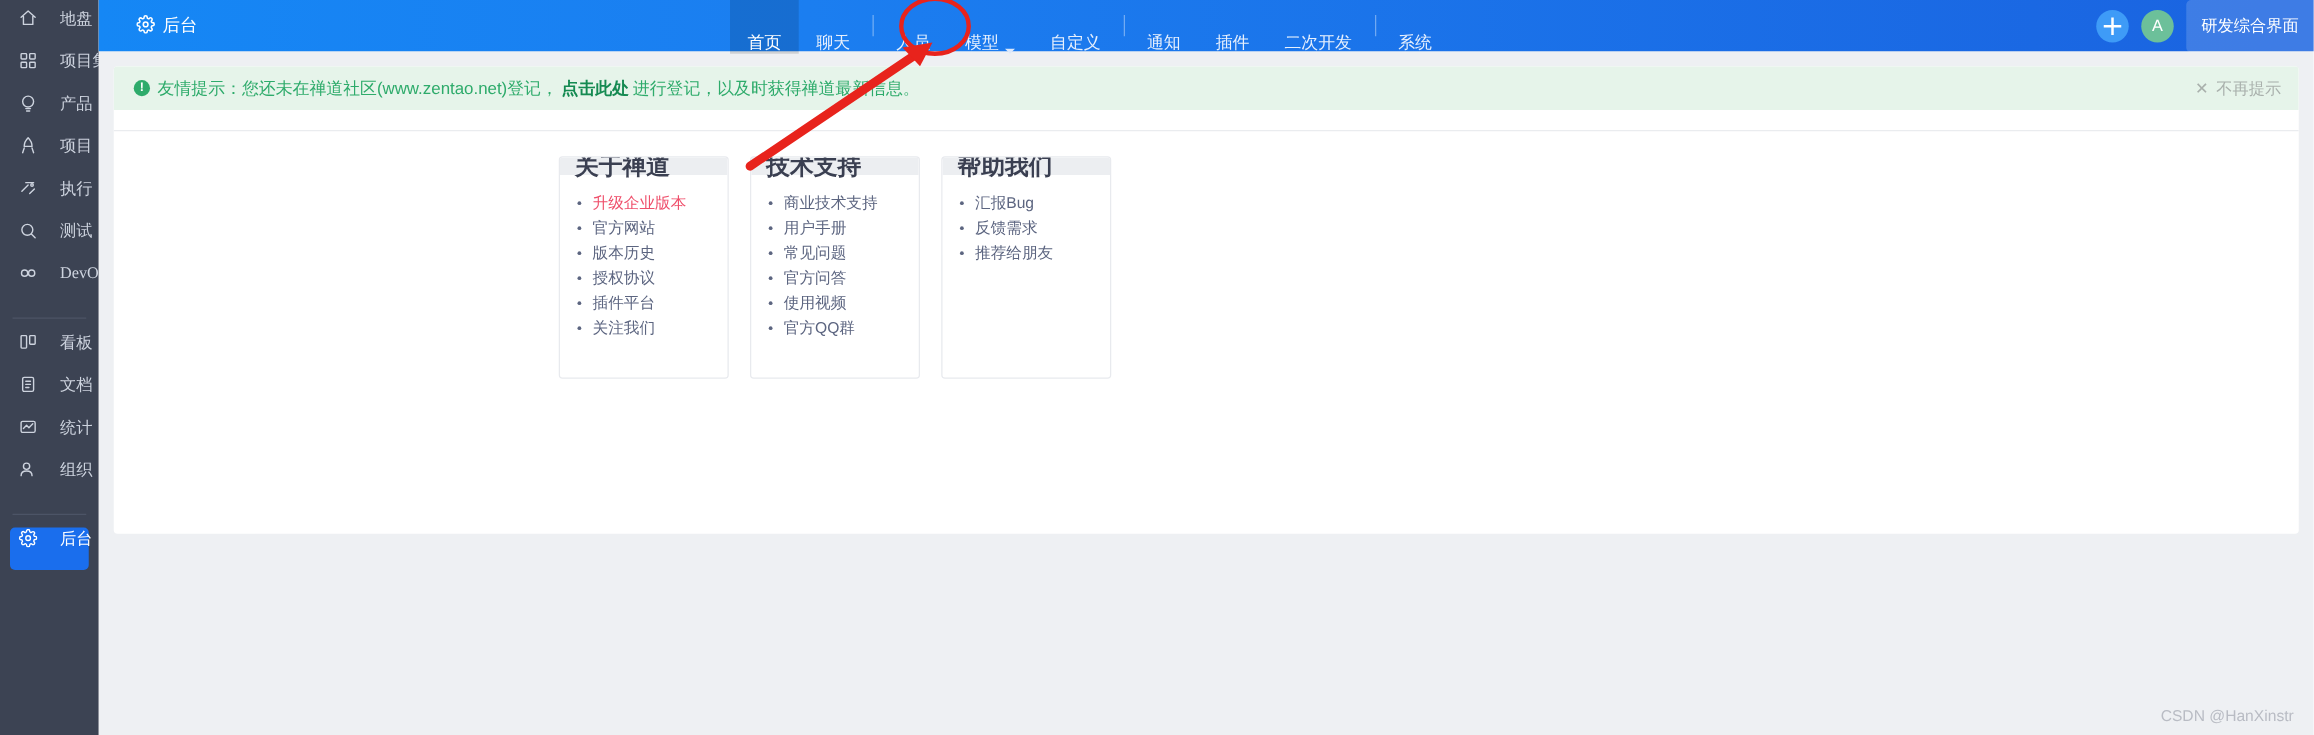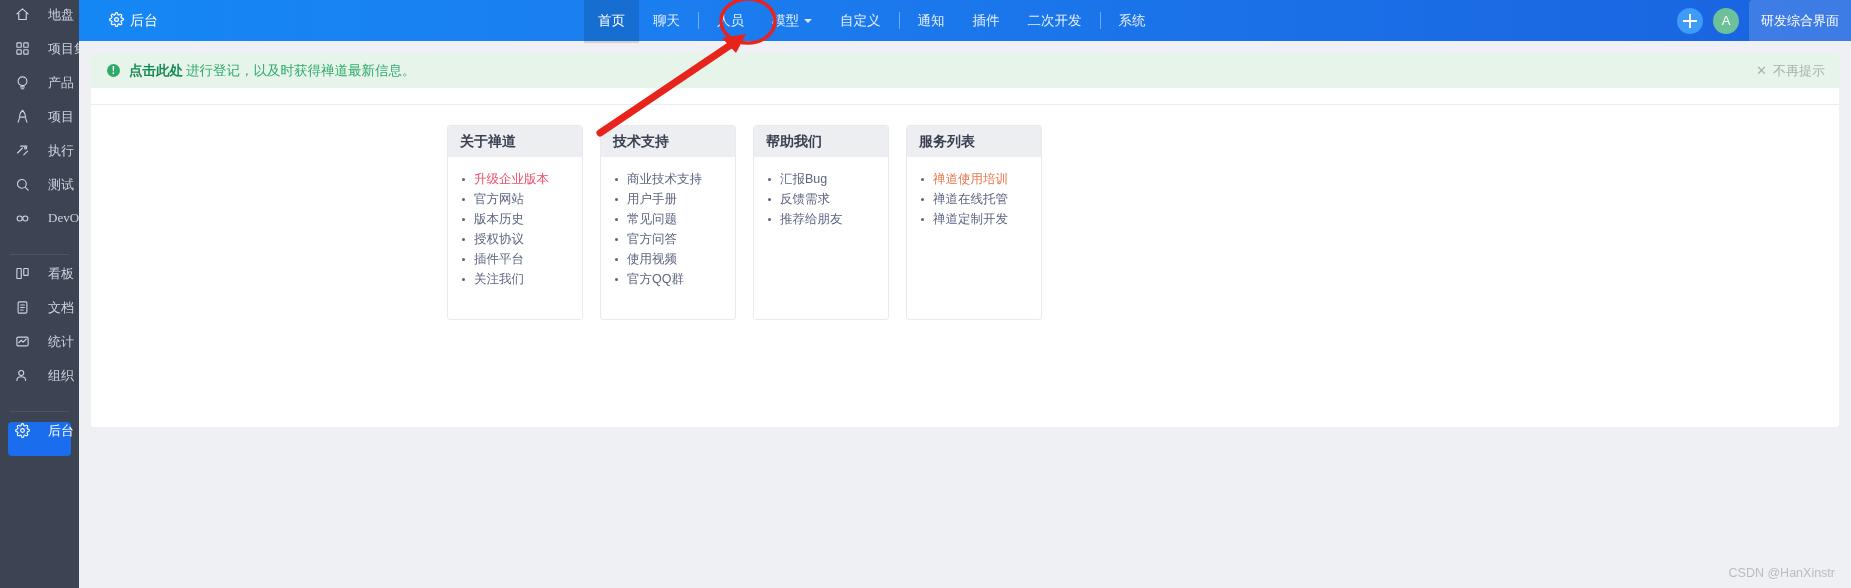--- a/index.html
+++ b/index.html
@@ -35,21 +35,21 @@
     display: flex; align-items: center; position: relative;
   }
   .brand {
     display: flex; align-items: center; gap: 6px;
     color: #ffffff; font-size: 14px; padding: 0 18px 0 30px;
     height: 41px; white-space: nowrap;
   }
   .nav { display: flex; align-items: center; height: 41px; margin-left: 408px; }
   .nav-item {
     color: #e7f0fd; font-size: 13.5px; padding: 0 14px; height: 44px;
-    display: flex; align-items: center; white-space: nowrap; cursor: pointer; font-family: Liberation Mono, monospace;
+    display: flex; align-items: flex-end; white-space: nowrap; cursor: pointer; font-family: Liberation Mono, monospace;
   }
   .nav-item.active { background: rgba(0,0,0,0.13); color: #ffffff; }
   .nav-sep { width: 1px; height: 17px; background: rgba(255,255,255,0.38); margin: 0 4px; }
   .caret {
     display: inline-block; width: 0; height: 0; margin-left: 5px;
     border-left: 4px solid transparent; border-right: 4px solid transparent;
     border-top: 4px solid #dbe8fb;
   }
   .top-right {
     position: absolute; right: 0; top: 0; height: 41px;
@@ -103,22 +103,22 @@
   .hr { height: 1px; background: #eaecef; margin: 16px 0 0 0; }
 
   .cards {
     display: flex; gap: 17px; padding: 20px 0 0 356px;
   }
   .card {
     width: 136px; border: 1px solid #e8eaee; border-radius: 3px;
     background: #fff; overflow: hidden;
   }
   .card-head {
-    background: #eceef1; height: 31px; display: flex; align-items: center;
-    padding: 0 0 0 12px; font-size: 14px; color: #3a3f51; font-weight: bold;
+    background: #eceef1; height: 14px; display: flex; align-items: center;
+    padding: 0 0 0 12px; font-size: 19px; color: #3a3f51; font-weight: bold;
   }
   .card-body { padding: 12px 0 14px 0; min-height: 162px; }
   .card-li {
     display: flex; align-items: center; font-size: 12.5px; color: #5c6580;
     height: 20px; padding-left: 14px; cursor: pointer;
   }
   .card-li .dot {
     width: 3px; height: 3px; border-radius: 50%; background: #5c6580;
     margin-right: 9px; flex: 0 0 3px;
   }
@@ -315,20 +315,21 @@
           <span>研发综合界面</span>
         </div>
       </div>
     </div>
 
     <div class="content">
       <div class="panel">
 
         <div class="notice">
           <span class="ico-info">!</span>
+          <span>友情提示：您还未在禅道社区(www.zentao.net)登记，</span>
           <b>点击此处</b>
           <span>进行登记，以及时获得禅道最新信息。</span>
           <span class="dismiss">
             <span class="x">✕</span>
             <span>不再提示</span>
           </span>
         </div>
 
 
         <div class="hr"></div>
@@ -399,37 +400,20 @@
                   <span class="dot"></span>
                   <span>汇报Bug</span>
                 </div>
                 <div class="card-li">
                   <span class="dot"></span>
                   <span>反馈需求</span>
                 </div>
                 <div class="card-li">
                   <span class="dot"></span>
                   <span>推荐给朋友</span>
-                </div>
-              </div>
-            </div>
-            <div class="card">
-              <div class="card-head">服务列表</div>
-              <div class="card-body">
-                <div class="card-li hl2">
-                  <span class="dot"></span>
-                  <span>禅道使用培训</span>
-                </div>
-                <div class="card-li">
-                  <span class="dot"></span>
-                  <span>禅道在线托管</span>
-                </div>
-                <div class="card-li">
-                  <span class="dot"></span>
-                  <span>禅道定制开发</span>
                 </div>
               </div>
             </div>
           </div>
       </div>
     </div>
 
     <div class="watermark">CSDN @HanXinstr</div>
   </div>
 

